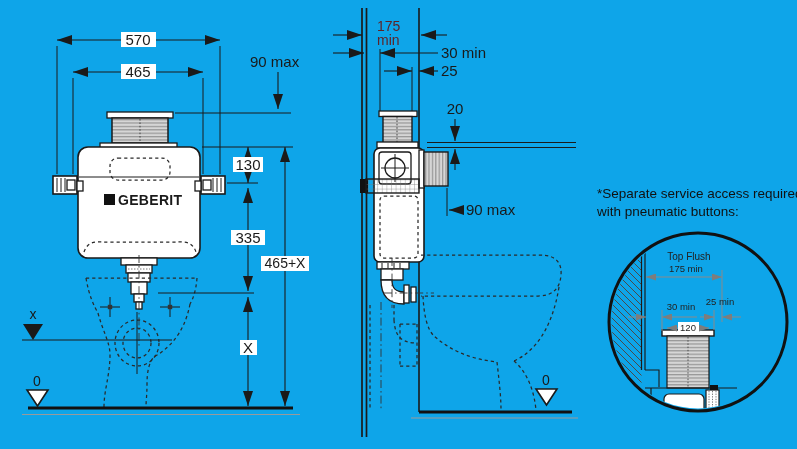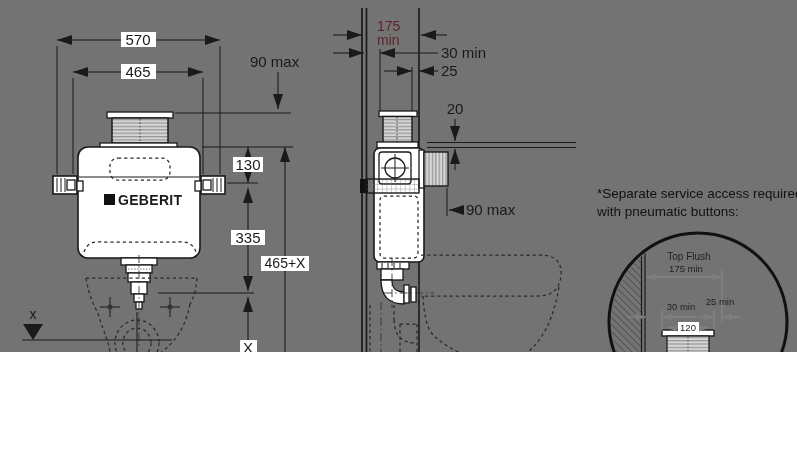--- a/index.html
+++ b/index.html
@@ -1,16 +1,16 @@
 <!DOCTYPE html>
 <html><head>
 <meta charset="utf-8">
 <style>
   html,body{margin:0;padding:0;background:#fff;}
-  #stage{position:relative;width:797px;height:352px;background:#737373;
+  #stage{position:relative;width:797px;height:449px;background:#0ea5e9;
          font-family:"Liberation Sans", sans-serif;}
   svg text{font-family:"Liberation Sans", sans-serif;fill:#1a1a1a;}
   .d15{font-size:15px;}
   .d14{font-size:14px;}
   .d9{font-size:9.5px;fill:#222;}
   .d10{font-size:10px;fill:#222;}
   .note-t{font-size:13.5px;fill:#111;}
   .brand-t{font-size:14px;font-weight:700;letter-spacing:.3px;}
   .maroon{fill:#5c2429;}
   .thin{stroke:#1a1a1a;stroke-width:1;fill:none;}

